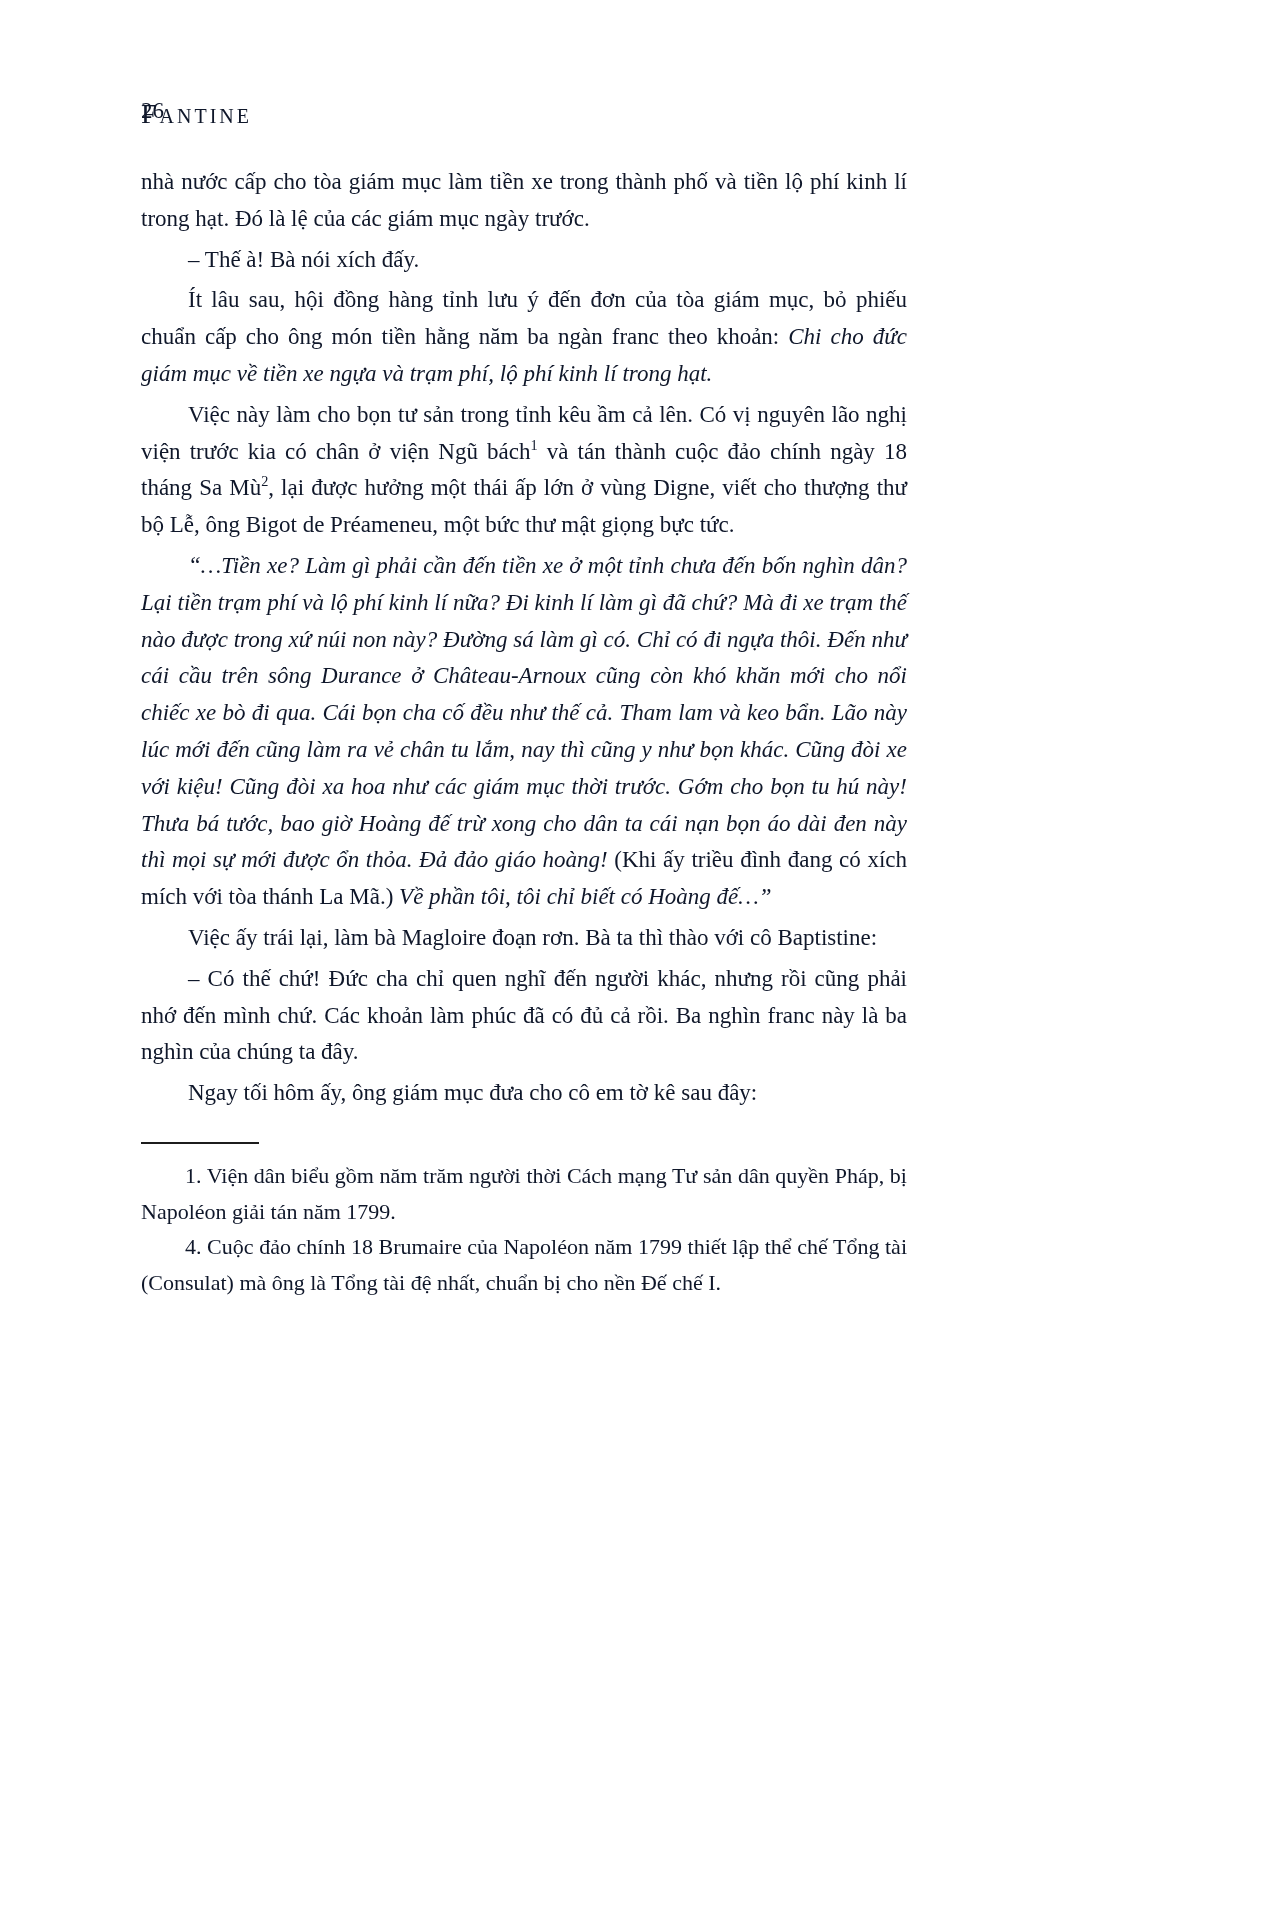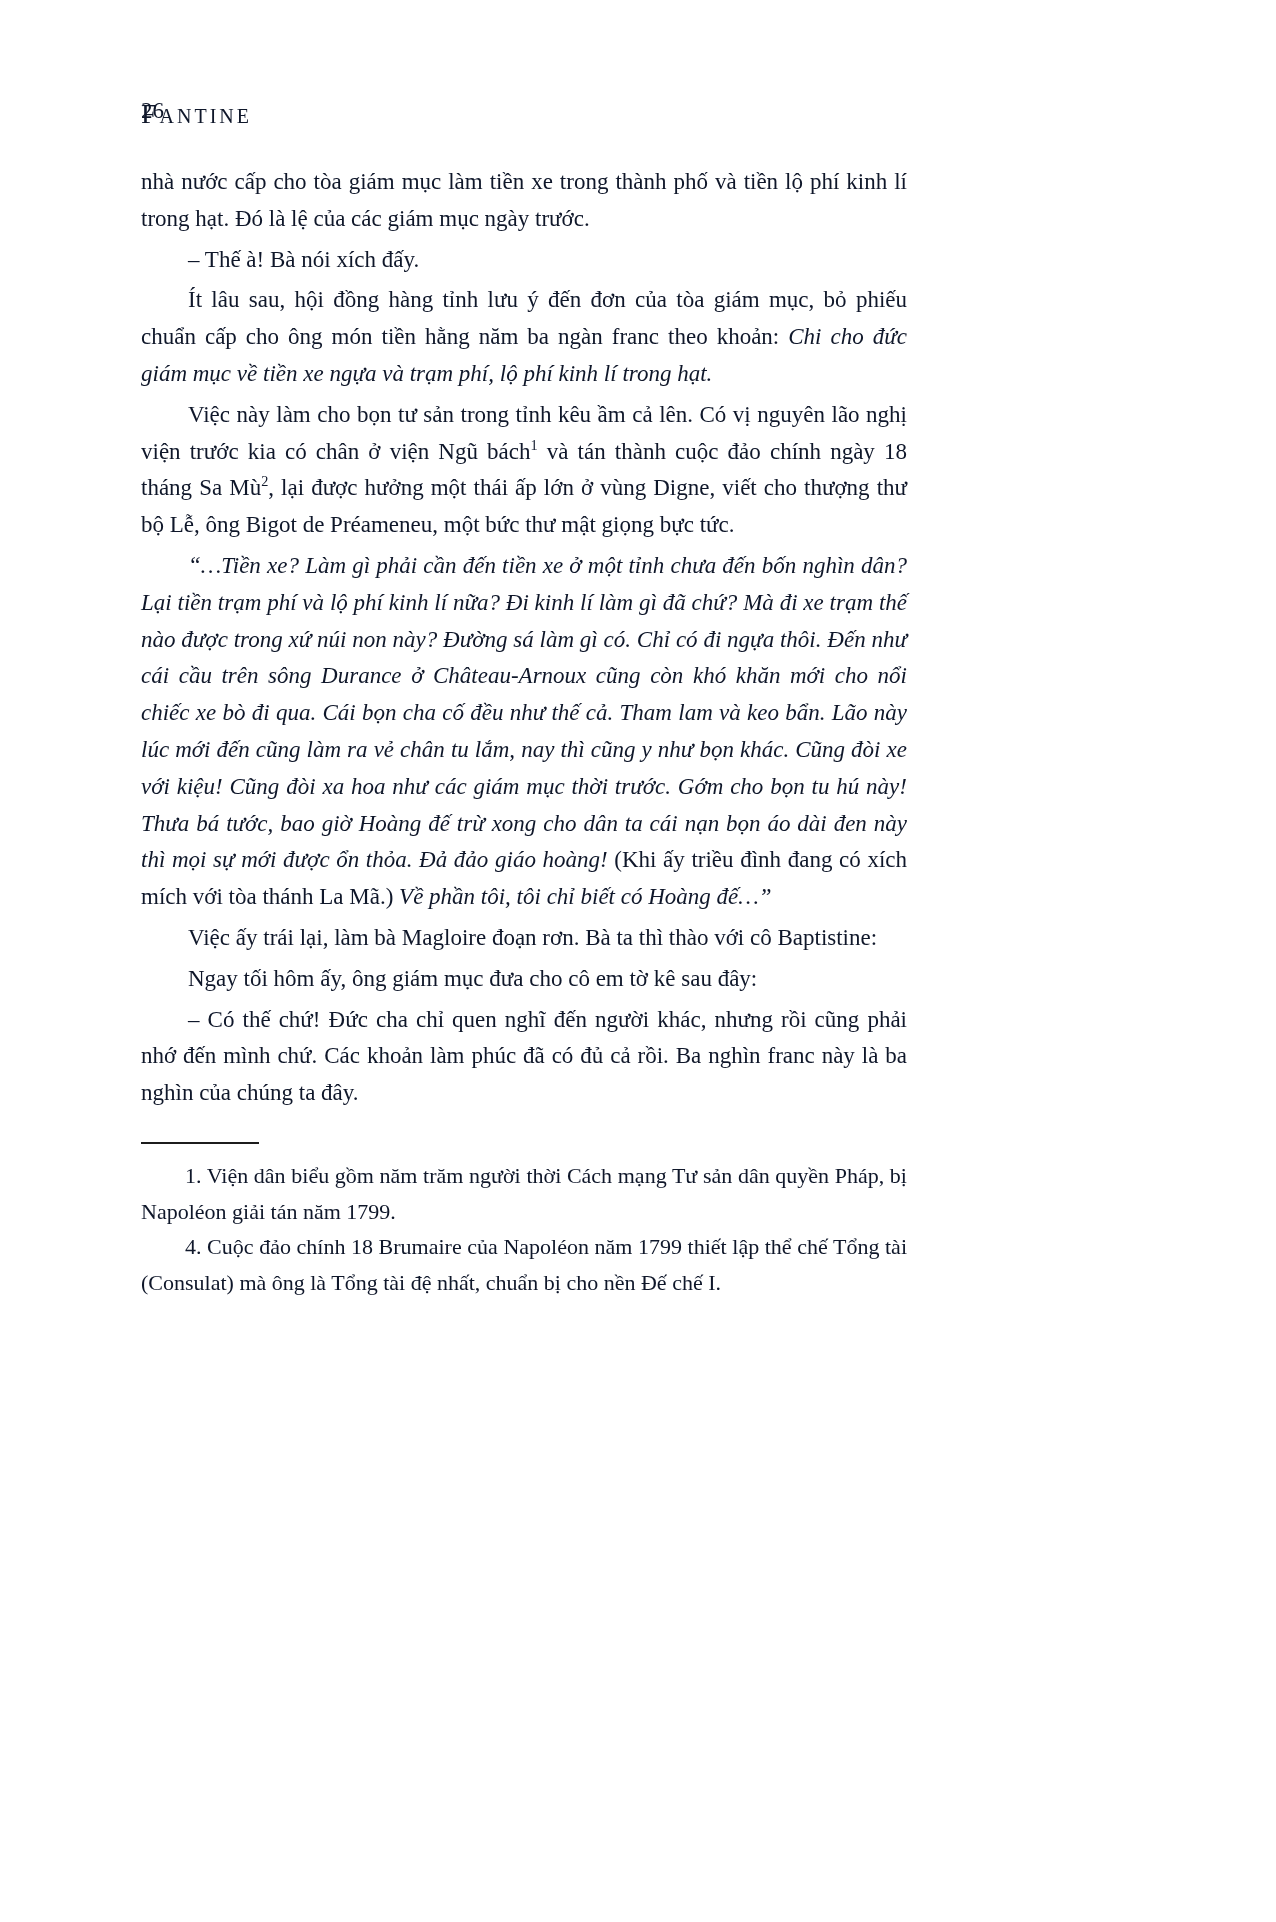--- a/index.html
+++ b/index.html
@@ -84,22 +84,22 @@
       <span class="head-title">Fantine</span>
     </header>
 
     <main class="body-text" id="body-text">
         <p class="para"><span>nhà nước cấp cho tòa giám mục làm tiền xe trong thành phố và tiền lộ phí kinh lí trong hạt. Đó là lệ của các giám mục ngày trước.</span></p>
         <p class="para indent"><span>– Thế à! Bà nói xích đấy.</span></p>
         <p class="para indent"><span>Ít lâu sau, hội đồng hàng tỉnh lưu ý đến đơn của tòa giám mục, bỏ phiếu chuẩn cấp cho ông món tiền hằng năm ba ngàn franc theo khoản: </span><span class="italic">Chi cho đức giám mục về tiền xe ngựa và trạm phí, lộ phí kinh lí trong hạt.</span></p>
         <p class="para indent"><span>Việc này làm cho bọn tư sản trong tỉnh kêu ầm cả lên. Có vị nguyên lão nghị viện trước kia có chân ở viện Ngũ bách</span><sup class="fnref">1</sup><span> và tán thành cuộc đảo chính ngày 18 tháng Sa Mù</span><sup class="fnref">2</sup><span>, lại được hưởng một thái ấp lớn ở vùng Digne, viết cho thượng thư bộ Lễ, ông Bigot de Préameneu, một bức thư mật giọng bực tức.</span></p>
         <p class="para indent"><span class="italic">“…Tiền xe? Làm gì phải cần đến tiền xe ở một tỉnh chưa đến bốn nghìn dân? Lại tiền trạm phí và lộ phí kinh lí nữa? Đi kinh lí làm gì đã chứ? Mà đi xe trạm thế nào được trong xứ núi non này? Đường sá làm gì có. Chỉ có đi ngựa thôi. Đến như cái cầu trên sông Durance ở Château-Arnoux cũng còn khó khăn mới cho nổi chiếc xe bò đi qua. Cái bọn cha cố đều như thế cả. Tham lam và keo bẩn. Lão này lúc mới đến cũng làm ra vẻ chân tu lắm, nay thì cũng y như bọn khác. Cũng đòi xe với kiệu! Cũng đòi xa hoa như các giám mục thời trước. Gớm cho bọn tu hú này! Thưa bá tước, bao giờ Hoàng đế trừ xong cho dân ta cái nạn bọn áo dài đen này thì mọi sự mới được ổn thỏa. Đả đảo giáo hoàng! </span><span>(Khi ấy triều đình đang có xích mích với tòa thánh La Mã.) </span><span class="italic">Về phần tôi, tôi chỉ biết có Hoàng đế…”</span></p>
         <p class="para indent"><span>Việc ấy trái lại, làm bà Magloire đoạn rơn. Bà ta thì thào với cô Baptistine:</span></p>
+        <p class="para indent"><span>– Có thế chứ! Đức cha chỉ quen nghĩ đến người khác, nhưng rồi cũng phải nhớ đến mình chứ. Các khoản làm phúc đã có đủ cả rồi. Ba nghìn franc này là ba nghìn của chúng ta đây.</span></p>
         <p class="para indent"><span>Ngay tối hôm ấy, ông giám mục đưa cho cô em tờ kê sau đây:</span></p>
-        <p class="para indent"><span>– Có thế chứ! Đức cha chỉ quen nghĩ đến người khác, nhưng rồi cũng phải nhớ đến mình chứ. Các khoản làm phúc đã có đủ cả rồi. Ba nghìn franc này là ba nghìn của chúng ta đây.</span></p>
       </main>
 
     <div class="footnote-rule"></div>
 
     <section class="footnotes" id="footnotes">
         <p class="footnote">1. Viện dân biểu gồm năm trăm người thời Cách mạng Tư sản dân quyền Pháp, bị Napoléon giải tán năm 1799.</p>
         <p class="footnote">4. Cuộc đảo chính 18 Brumaire của Napoléon năm 1799 thiết lập thể chế Tổng tài (Consulat) mà ông là Tổng tài đệ nhất, chuẩn bị cho nền Đế chế I.</p>
       </section>
 
   </div>

